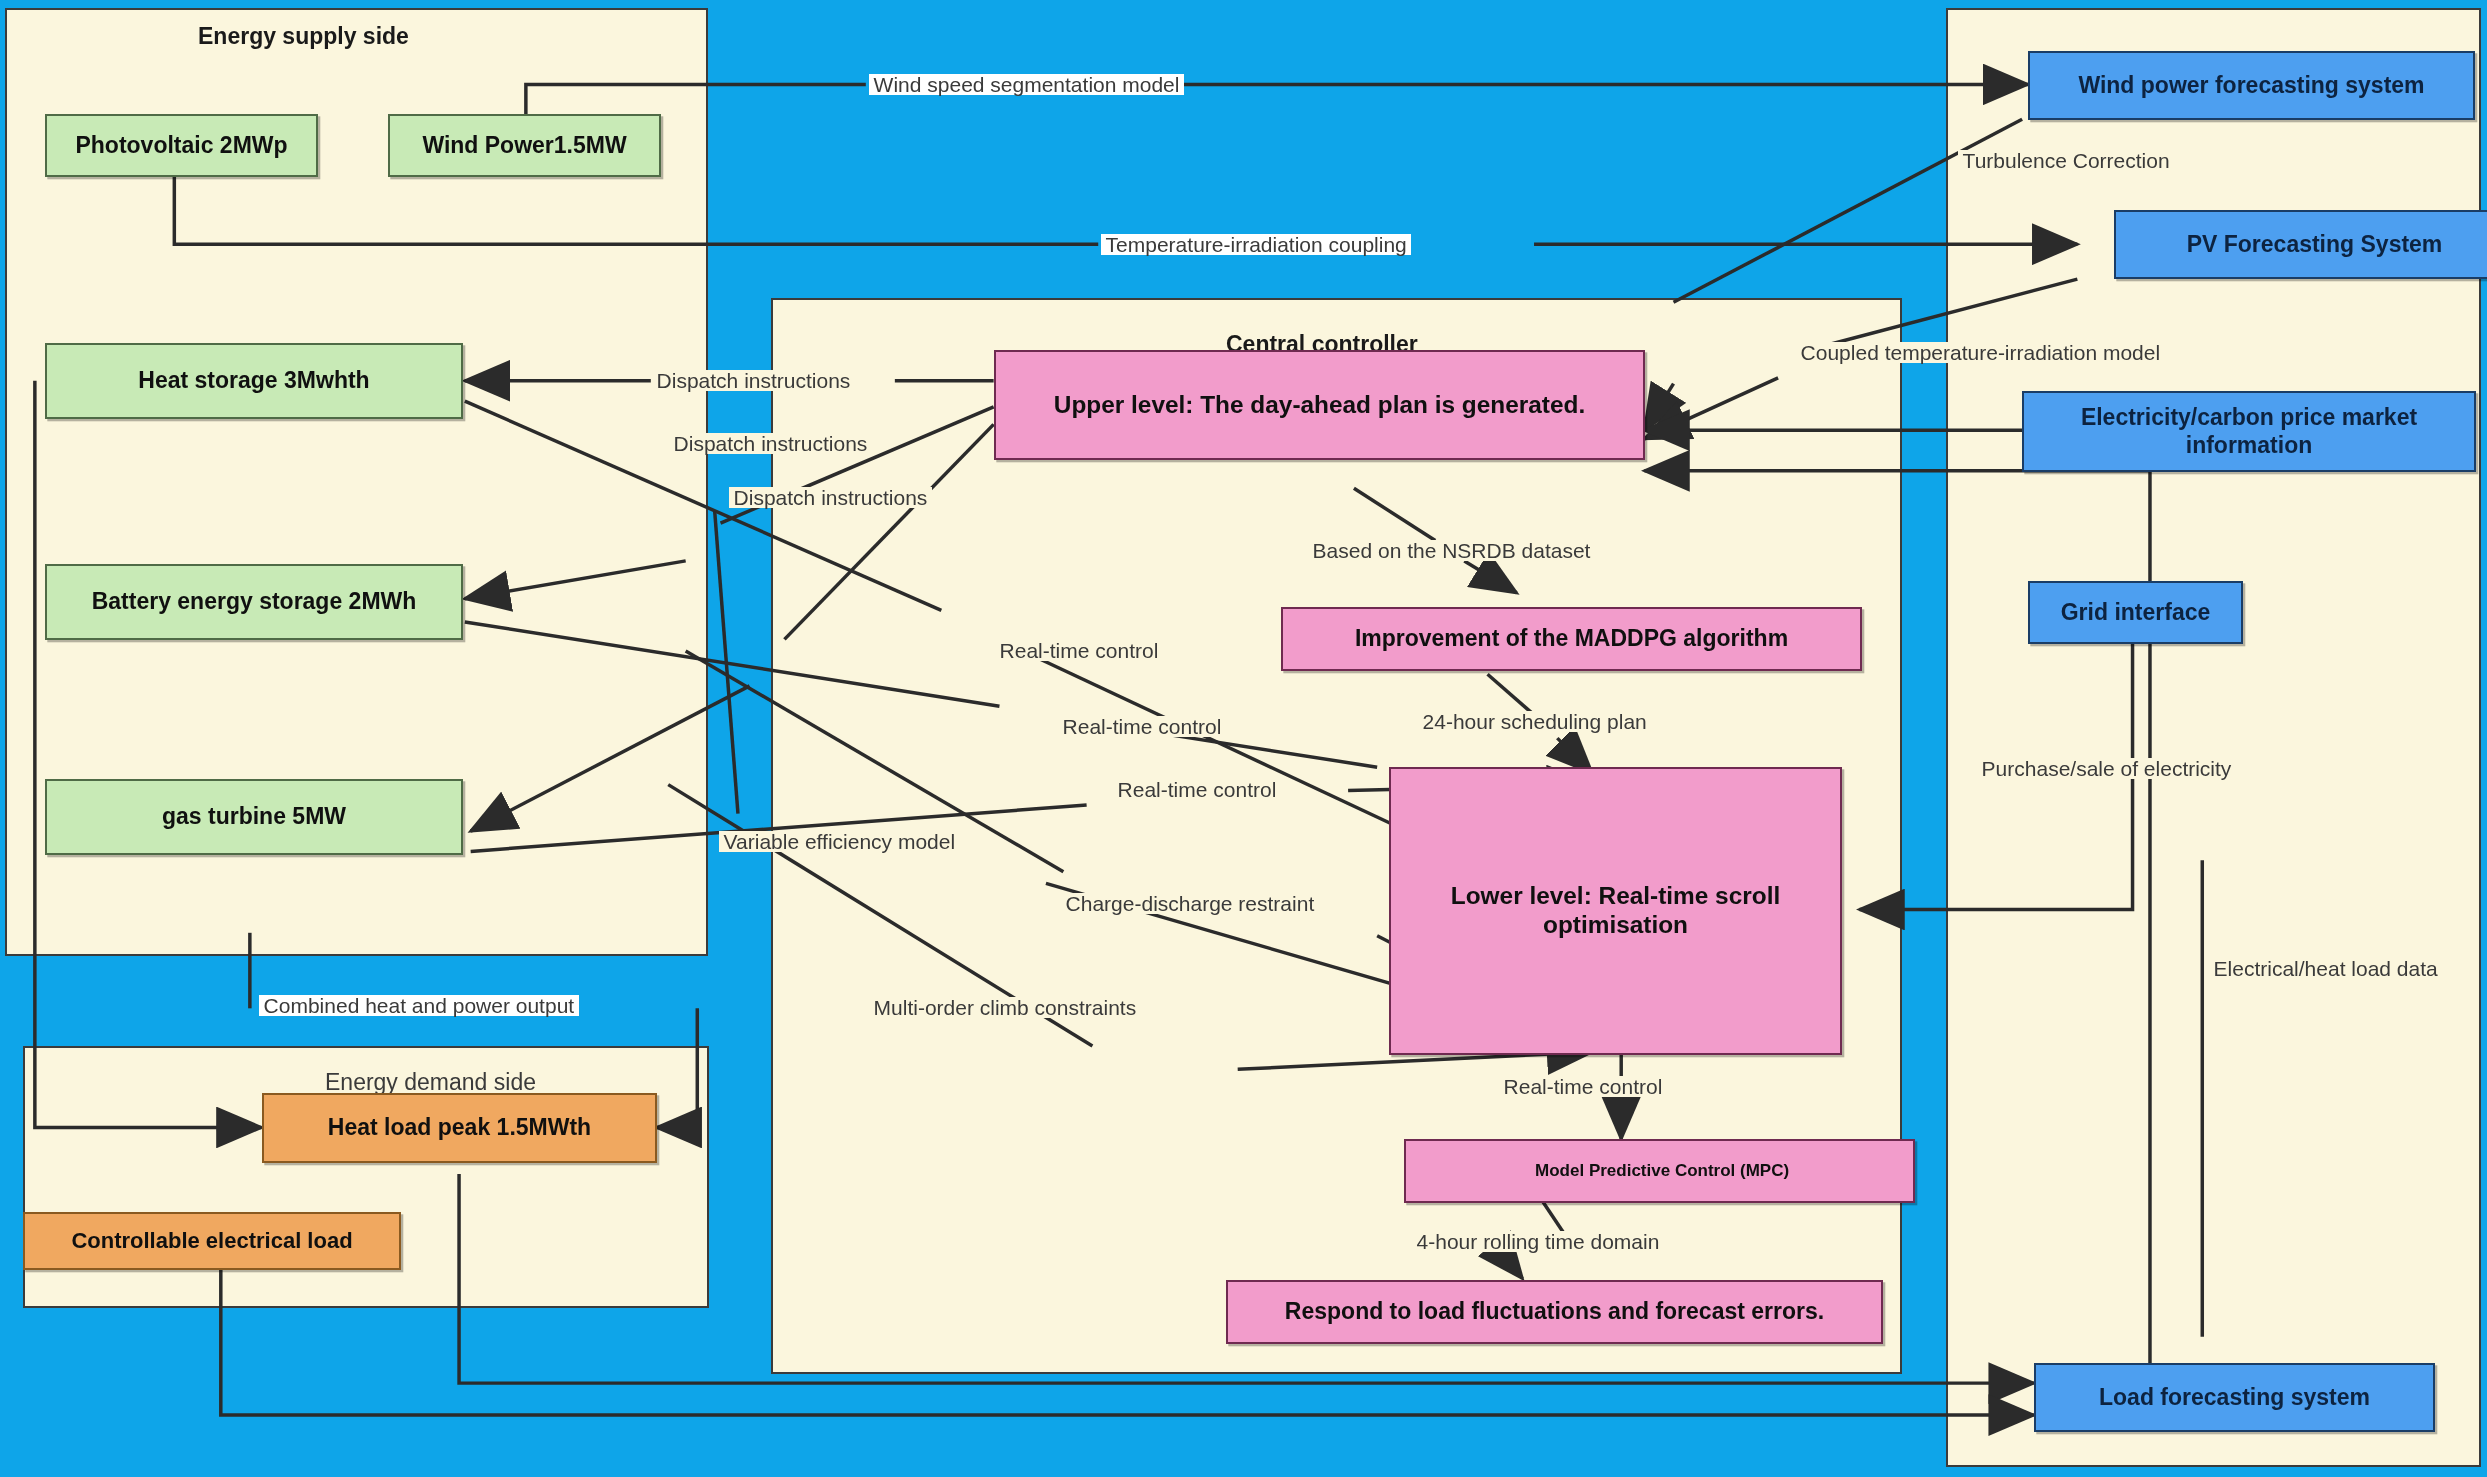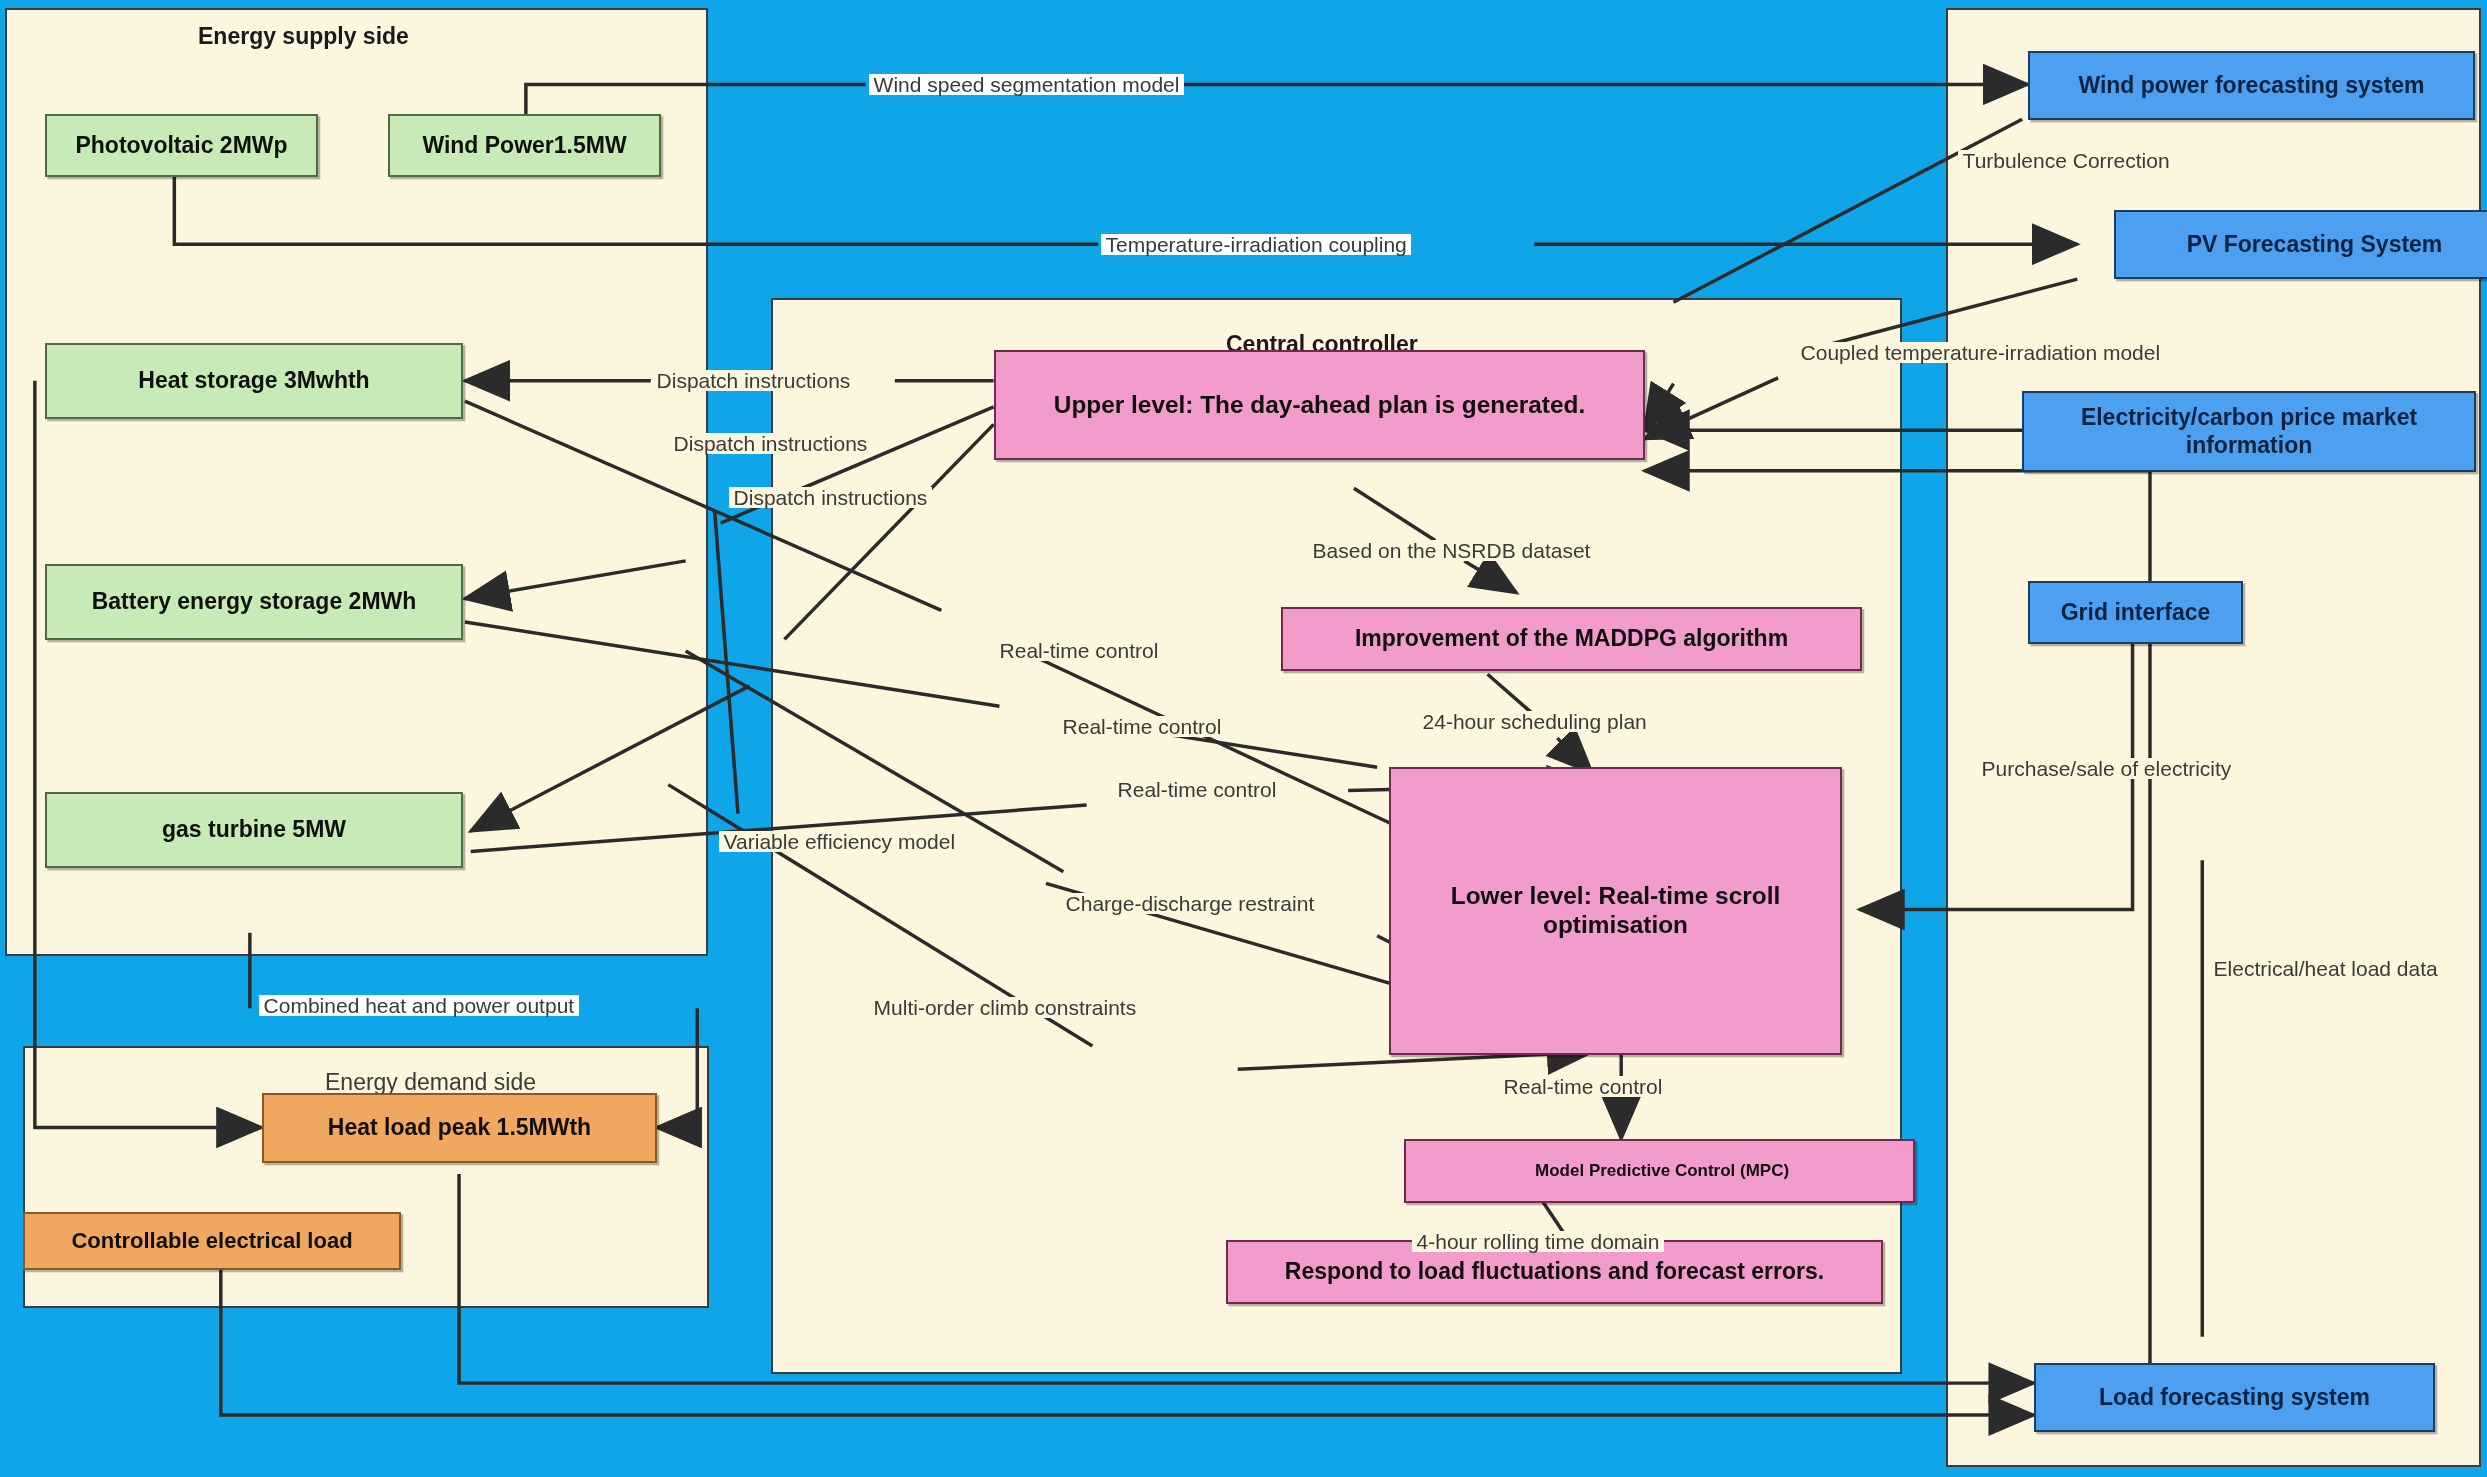--- a/index.html
+++ b/index.html
@@ -120,35 +120,35 @@
   </svg>
 
   <div class="node green" style="left:45px;top:114px;width:273px;height:63px;font-size:23px;">Photovoltaic 2MWp</div>
 
   <div class="node green" style="left:388px;top:114px;width:273px;height:63px;font-size:23px;">Wind Power1.5MW</div>
 
   <div class="node green" style="left:45px;top:343px;width:418px;height:76px;font-size:23px;">Heat storage 3Mwhth</div>
 
   <div class="node green" style="left:45px;top:564px;width:418px;height:76px;font-size:23px;">Battery energy storage 2MWh</div>
 
-  <div class="node green" style="left:45px;top:779px;width:418px;height:76px;font-size:23px;margin-top:13px;">gas turbine 5MW</div>
+  <div class="node green" style="left:45px;top:779px;width:418px;height:76px;font-size:23px;">gas turbine 5MW</div>
 
   <div class="node orange" style="left:262px;top:1093px;width:395px;height:70px;font-size:23px;">Heat load peak 1.5MWth</div>
 
   <div class="node orange" style="left:23px;top:1212px;width:378px;height:58px;font-size:22px;">Controllable electrical load</div>
 
   <div class="node pink" style="left:994px;top:350px;width:651px;height:110px;font-size:24.4px;">Upper level: The day-ahead plan is generated.</div>
 
   <div class="node pink" style="left:1281px;top:607px;width:581px;height:64px;font-size:23px;">Improvement of the MADDPG algorithm</div>
 
   <div class="node pink" style="left:1389px;top:767px;width:453px;height:288px;font-size:24.4px;">Lower level: Real-time scroll optimisation</div>
 
   <div class="node pink" style="left:1404px;top:1139px;width:511px;height:64px;font-size:17px;padding-left:11px;">Model Predictive Control (MPC)</div>
 
-  <div class="node pink" style="left:1226px;top:1240px;width:657px;height:64px;font-size:23px;">Respond to load fluctuations and forecast errors.</div>
+  <div class="node pink" style="left:1226px;top:1280px;width:657px;height:64px;font-size:23px;">Respond to load fluctuations and forecast errors.</div>
 
   <div class="node blue" style="left:2028px;top:51px;width:447px;height:69px;font-size:23px;">Wind power forecasting system</div>
 
   <div class="node blue" style="left:2077px;top:210px;width:401px;height:69px;font-size:23px;margin-left:37px;">PV Forecasting System</div>
 
   <div class="node blue" style="left:2022px;top:391px;width:454px;height:81px;font-size:23px;">Electricity/carbon price market information</div>
 
   <div class="node blue" style="left:2028px;top:581px;width:215px;height:63px;font-size:23px;">Grid interface</div>
 
   <div class="node blue" style="left:2034px;top:1363px;width:401px;height:69px;font-size:23px;">Load forecasting system</div>

